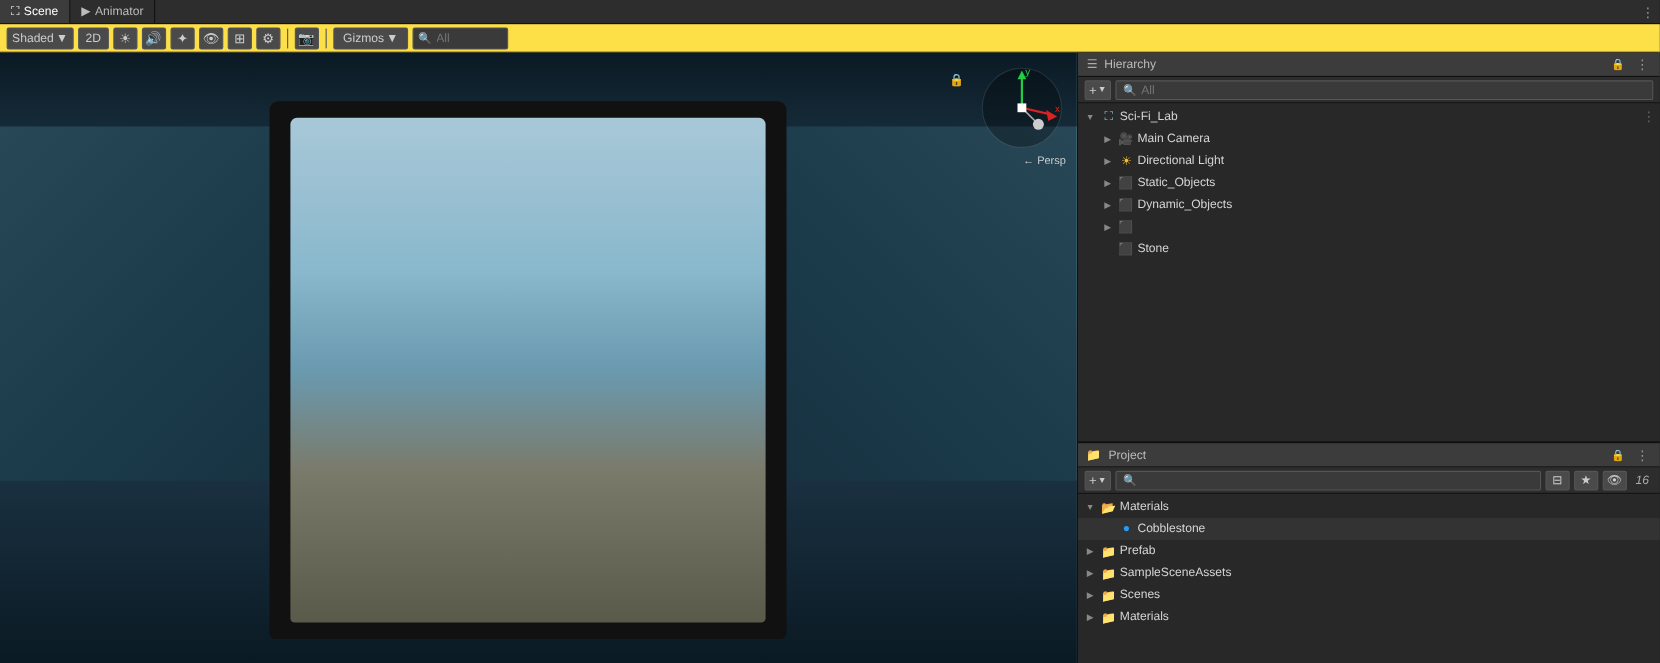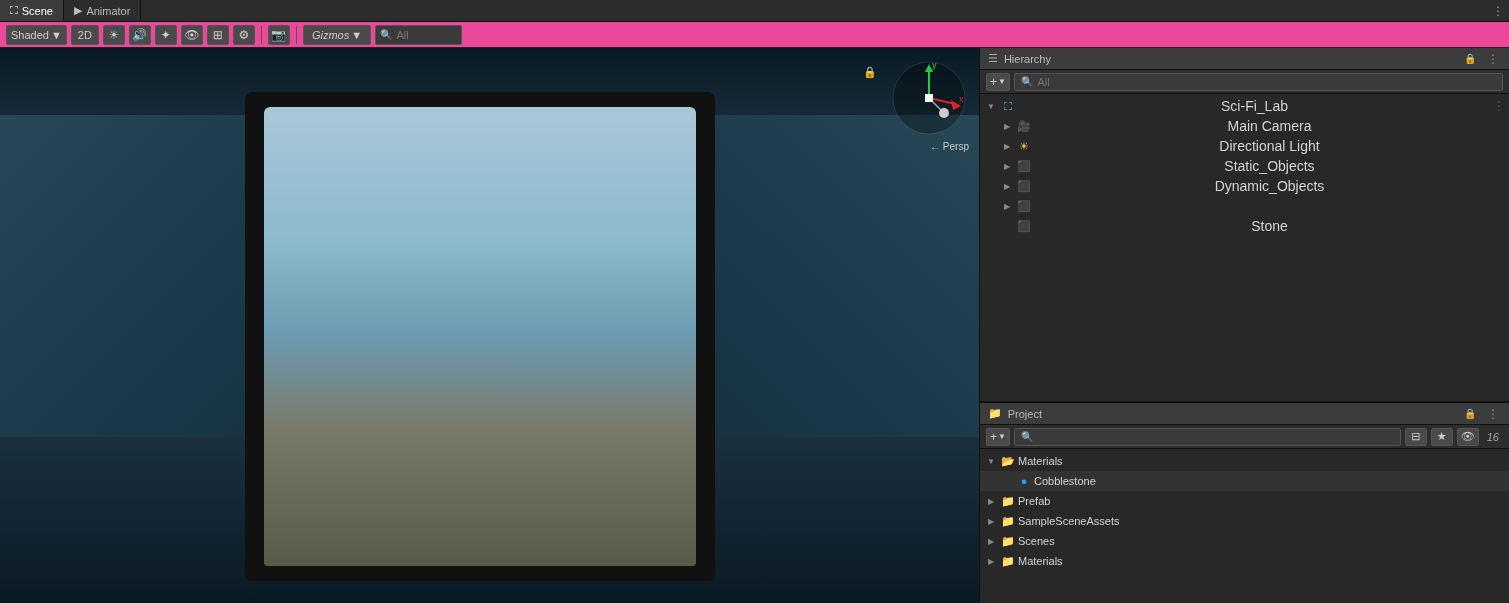--- a/index.html
+++ b/index.html
@@ -47,21 +47,21 @@
       align-items: center;
       justify-content: center;
       cursor: pointer;
       color: #999;
     }
 
     
     .toolbar {
       display: flex;
       align-items: center;
-      background: #ec4899;
+      background: #fde047;
       height: 26px;
       padding: 0 6px;
       gap: 4px;
       flex-shrink: 0;
       border-bottom: 1px solid #222;
     }
     .toolbar-btn {
       display: flex;
       align-items: center;
       justify-content: flex-end;
@@ -112,21 +112,20 @@
       align-items: center;
       padding: 2px 8px;
       background: #4a4a4a;
       border: 1px solid #555;
       border-radius: 2px;
       cursor: pointer;
       color: #ccc;
       font-size: 11px;
       height: 20px;
       gap: 2px;
-      font-style: italic;
     }
     .search-box {
       display: flex;
       align-items: center;
       background: #3a3a3a;
       border: 1px solid #555;
       border-radius: 2px;
       height: 20px;
       padding: 0 4px;
       gap: 4px;
@@ -377,24 +376,23 @@
     .hier-icon {
       width: 16px;
       height: 16px;
       display: flex;
       align-items: center;
       justify-content: center;
       font-size: 11px;
       flex-shrink: 0;
     }
     .hier-label {
-      font-size: 14px;
+      font-size: 11px;
       color: #d4d4d4;
       flex: 1;
-      text-align: center;
     }
     .hier-dots {
       font-size: 12px;
       color: #666;
       cursor: pointer;
     }
 
     
     .indent-0 { padding-left: 4px; }
     .indent-1 { padding-left: 20px; }

